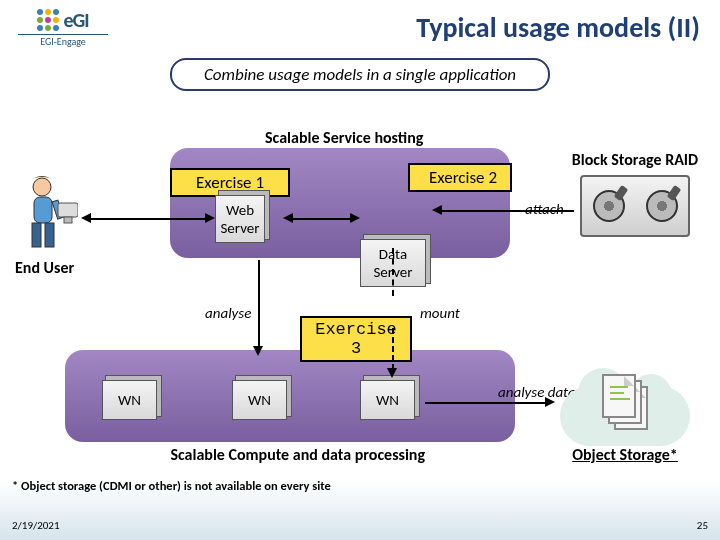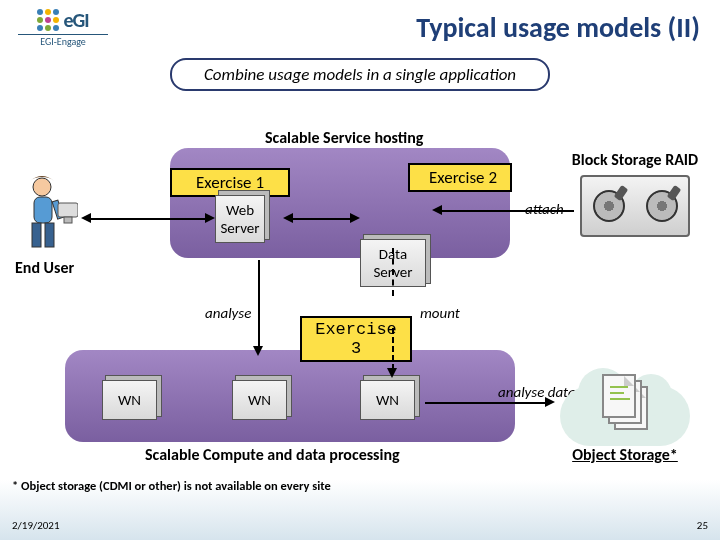--- a/index.html
+++ b/index.html
@@ -45,21 +45,21 @@
     font-style: italic;
     font-size: 17px;
     padding: 4px 8px;
     background: #fff;
   }
 
   .label { position:absolute; font-weight:700;text-align:right; }
   .label-scalable-host { top:128px; left:265px; font-size:16px; }
   .label-block-storage { top:150px; left:560px; font-size:16px; text-align:center; width:150px;}
   .label-end-user { top:258px; left:15px; font-size:16px; }
-  .label-scalable-comp { top:445px; left:145px; font-size:16px; width:280px; text-align:left; }
+  .label-scalable-comp { top:445px; left:145px; font-size:16px; width:280px; text-align:right; }
   .label-object-storage { top:445px; left:555px; font-size:16px; width:140px; text-align:center;text-decoration:underline; }
   .footnote { position:absolute; top:478px; left:12px; font-size:12.5px; font-weight:600; }
   .date { position:absolute; bottom:8px; left:12px; font-size:11px; }
   .pagenum { position:absolute; bottom:8px; right:12px; font-size:11px; }
 
   .footer-grad {
     position:absolute; left:0; right:0; bottom:0; height:60px;
     background: linear-gradient(#fff, #d6e4ed);
     z-index:-2;
   }

